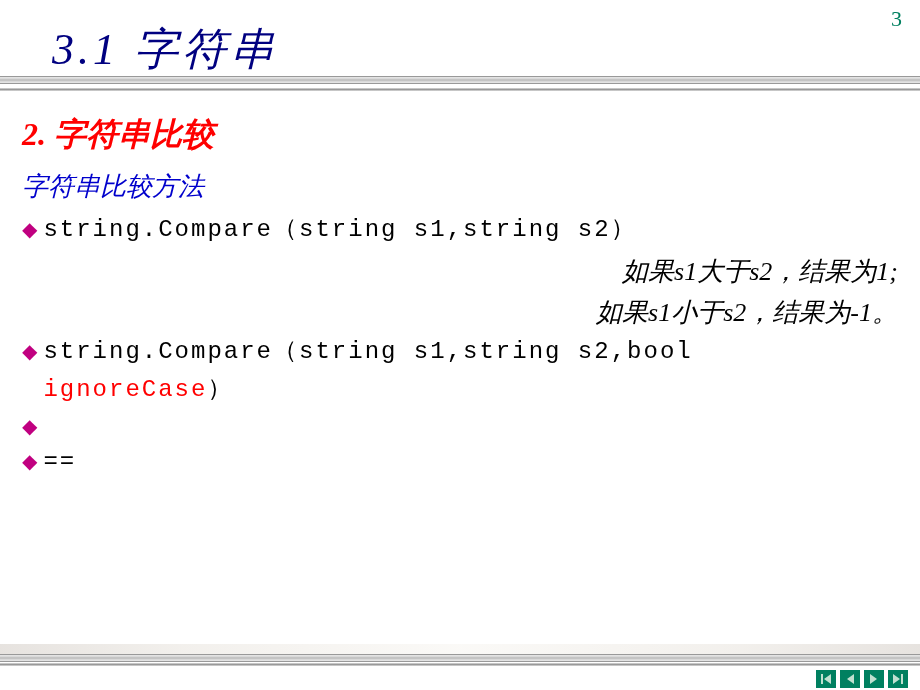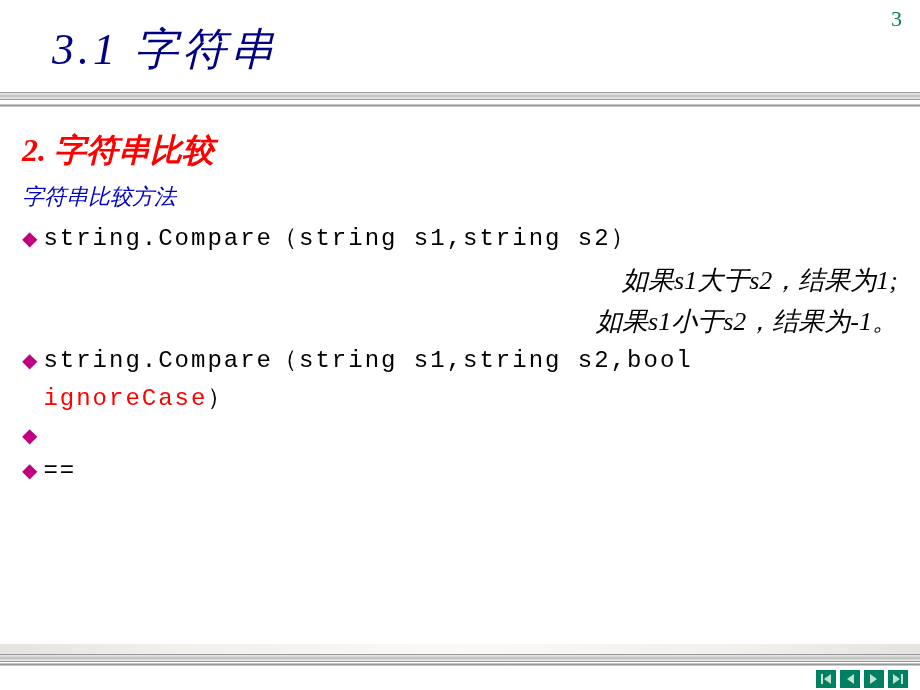--- a/index.html
+++ b/index.html
@@ -18,21 +18,21 @@
     .page-number {
       position: absolute;
       top: 6px;
       right: 18px;
       color: #008060;
       font-size: 22px;
       font-family: "Times New Roman", serif;
     }
     .title-area {
       padding: 20px 0 10px 52px;
-      height: 92px;
+      height: 76px;
     }
     .slide-title {
       font-family: "KaiTi", "楷体", serif;
       font-size: 44px;
       font-weight: normal;
       color: #000080;
       letter-spacing: 4px;
       font-style: italic;
     }
     .divider {
@@ -55,22 +55,22 @@
     }
     .section-heading {
       font-family: "KaiTi", "楷体", serif;
       font-size: 32px;
       color: #ff0000;
       font-style: italic;
       margin-bottom: 6px;
       font-weight: bold;
     }
     .subtitle {
-      font-family: Liberation Mono, monospace;
-      font-size: 22px;
+      font-family: Liberation Serif, serif;
+      font-size: 26px;
       color: #0000cc;
       font-style: italic;
       margin-bottom: 4px;
     }
     .bullet-line {
       display: flex;
       align-items: baseline;
       margin-bottom: 2px;
     }
     .diamond {

